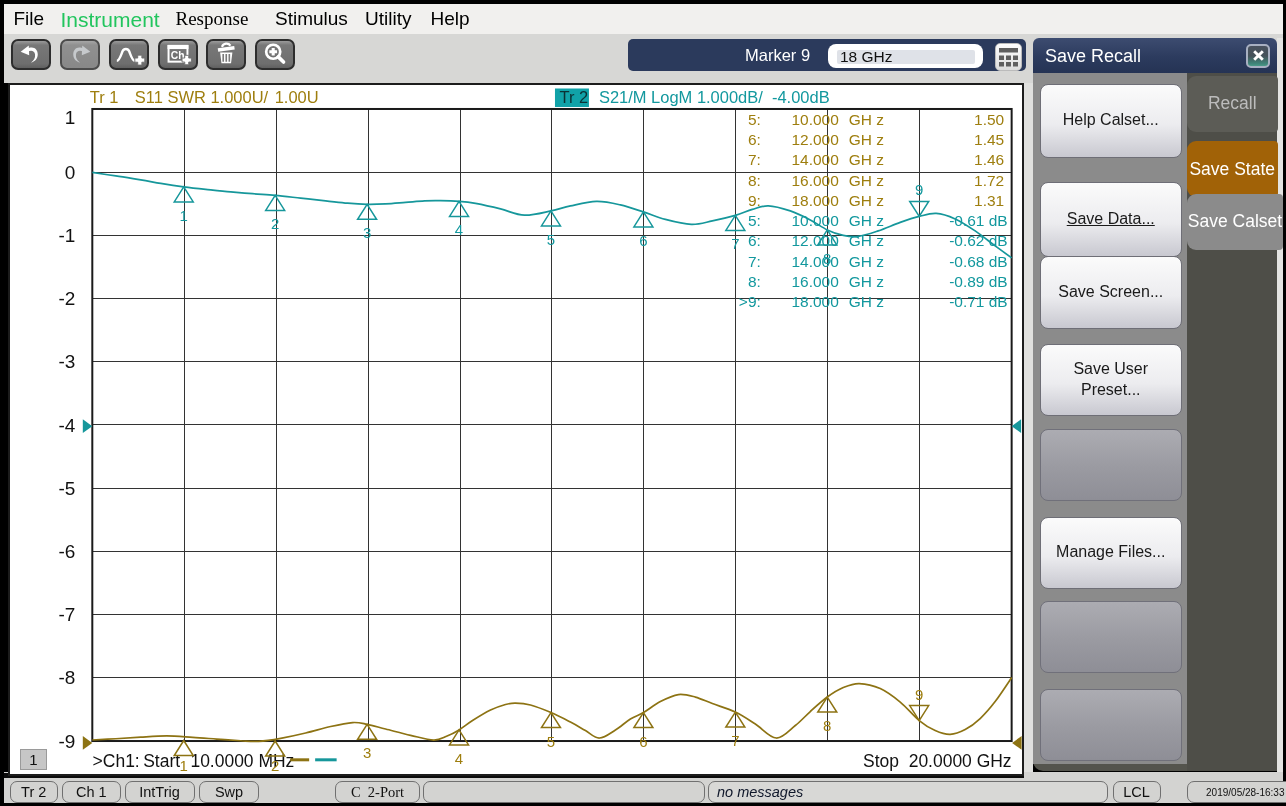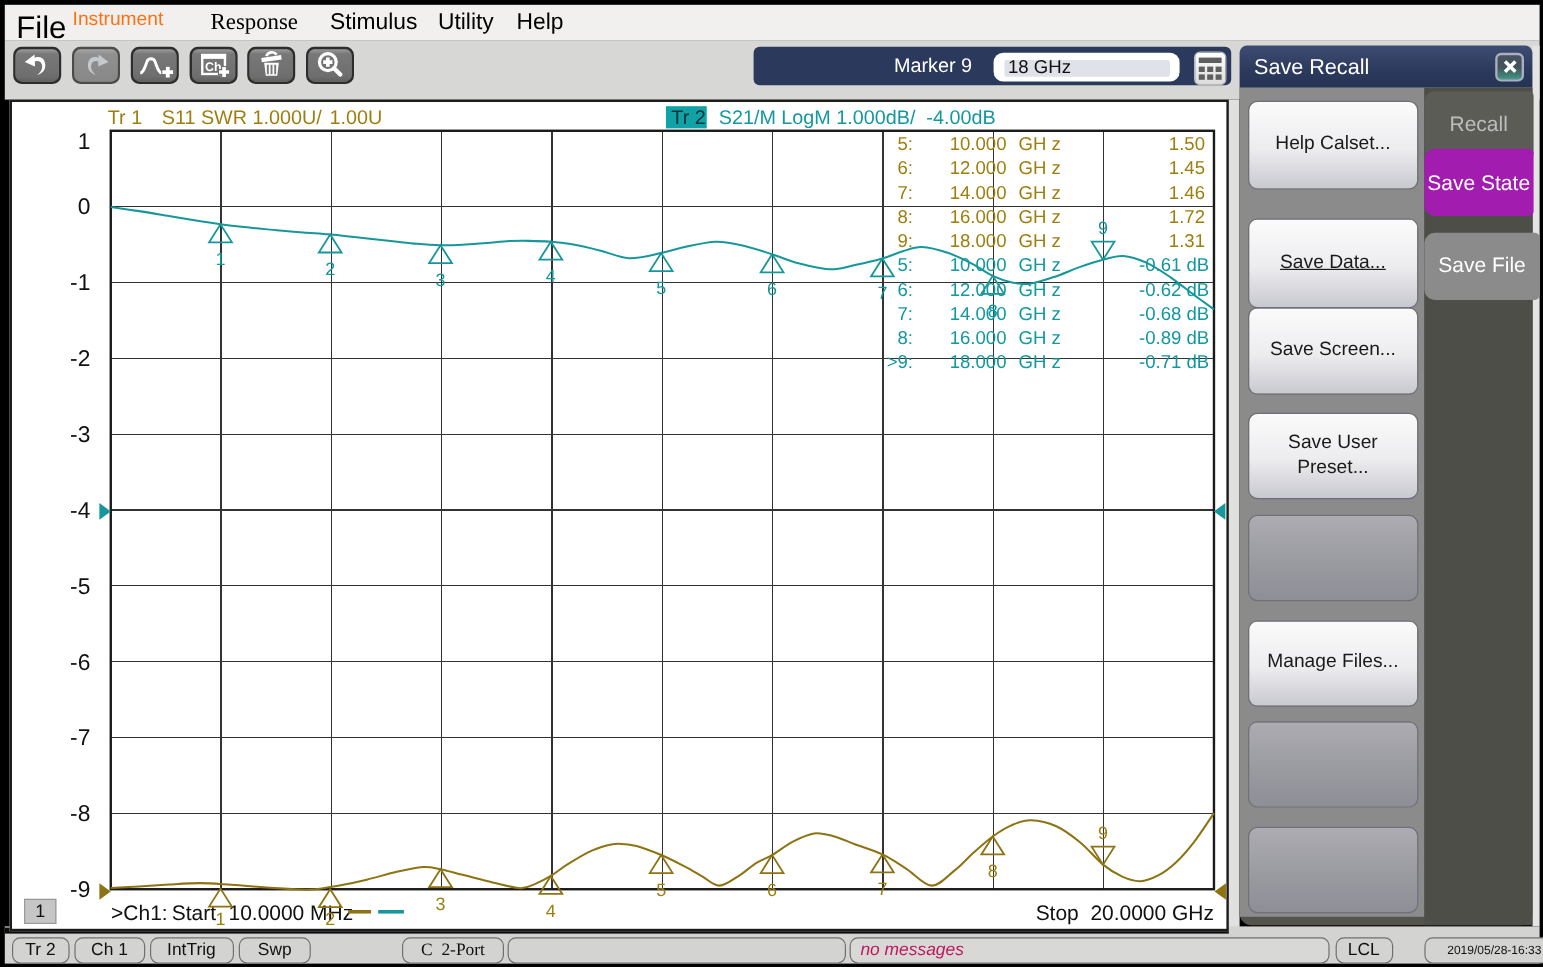--- a/index.html
+++ b/index.html
@@ -8,22 +8,22 @@
 .ebtn{position:absolute;left:1039.5px;width:142.5px;box-sizing:border-box;background:linear-gradient(180deg,#acacb2 0%,#9a9aa1 55%,#8e8e96 100%);border:1px solid #70707a;border-radius:8px;}
 .seg{position:absolute;top:781px;height:22px;box-sizing:border-box;background:#d3d3d1;border:1.5px solid #707070;border-radius:7px;font-size:14.5px;color:#111;display:flex;align-items:center;justify-content:center;}
 .tab{position:absolute;left:154px;width:90.5px;height:56px;box-sizing:border-box;border-radius:9px 4px 4px 9px;display:flex;align-items:center;justify-content:center;font-size:17.5px;}
 </style></head><body>
 <div class="abs" style="left:3.5px;top:3.5px;width:1279.5px;height:30px;background:#f1f0ee;"></div>
 <div class="abs" style="left:3.5px;top:33.5px;width:1279.5px;height:49.5px;background:#d7d7d5;"></div>
 <div class="abs" style="left:1023.5px;top:83px;width:9.5px;height:692px;background:#e0e0de;"></div>
 <div class="abs" style="left:1277px;top:38px;width:6px;height:734px;background:#e4e4e2;"></div>
 <div class="abs" style="left:3.5px;top:772px;width:1279.5px;height:30.5px;background:#d3d3d1;"></div>
 <div class="abs" style="left:3.5px;top:773.2px;width:1020px;height:4.8px;background:#0c0c0c;"></div>
-<div class="abs" style="left:13.5px;top:7.5px;font-size:26px;color:#000;">File</div>
-<div class="abs" style="left:60.5px;top:7.5px;font-size:16px;color:#f97316;">Instrument</div>
+<div class="abs" style="left:13.5px;top:7.5px;font-size:19px;color:#000;">File</div>
+<div class="abs" style="left:60.5px;top:7.5px;font-size:21px;color:#22c55e;">Instrument</div>
 <div class="abs" style="left:175.5px;top:7.5px;font-size:19px;color:#000;font-family:Liberation Serif, serif;">Response</div>
 <div class="abs" style="left:275.0px;top:7.5px;font-size:19px;color:#000;">Stimulus</div>
 <div class="abs" style="left:365.0px;top:7.5px;font-size:19px;color:#000;">Utility</div>
 <div class="abs" style="left:430.5px;top:7.5px;font-size:19px;color:#000;">Help</div>
 <div class="tbtn" style="left:10.5px;">
     <svg width="40" height="32" viewBox="0 0 40 32">
       <path d="M15.5 10.5 C22 6.5 27.5 10 27.5 16.5 C27.5 21.5 24 24.5 20 25.5 C23 23 25 20.5 24.5 16.5 C24 12.5 20 11.5 16.5 13.5 Z" fill="#fff"></path>
       <path d="M8.5 13.5 L17.5 6.5 L18 17.5 Z" fill="#fff"></path>
     </svg>
   </div>
@@ -234,32 +234,32 @@
 <div class="abs" style="left:0;top:35px;width:154px;height:691px;background:#8b8b8b;"></div>
 <div class="abs" style="left:0;top:0;width:244px;height:35px;background:linear-gradient(180deg,#3d4c70 0%,#2c3b5e 55%,#253354 100%);border-radius:6px 6px 0 0;"></div>
 <div class="abs" style="left:12px;top:8px;font-size:18px;color:#fff;">Save Recall</div>
 <div class="abs" style="left:213px;top:6px;width:24px;height:23.5px;box-sizing:border-box;border:2px solid #a8b0c2;border-radius:5px;background:linear-gradient(180deg,#4a525f 0%,#45525a 50%,#3f8579 88%,#4a9a88 100%);display:flex;align-items:center;justify-content:center;">
       <svg width="13" height="13" viewBox="0 0 13 13">
         <path d="M2.2 2.2 L10.8 10.8 M10.8 2.2 L2.2 10.8" stroke="#fff" stroke-width="2.9"></path>
       </svg>
     </div>
 <div class="abs" style="left:154px;top:35px;width:90px;height:698px;background:#4e4e48;"></div>
 <div class="tab" style="top:37.5px;background:#5c5c56;color:#bcbcbc;">Recall</div>
-<div class="tab" style="top:86px;background:#a21caf;color:#fff;">Save State</div>
-<div class="tab" style="top:155.5px;width:96px;background:#8b8b8b;color:#fff;">Save File</div>
+<div class="tab" style="top:103px;background:#a16207;color:#fff;">Save State</div>
+<div class="tab" style="top:155.5px;width:96px;background:#8b8b8b;color:#fff;">Save Calset</div>
 </div>
 <div class="sbtn" style="top:83.5px;height:74px;">Help Calset...</div>
 <div class="sbtn" style="top:182px;height:75px;text-decoration:underline;">Save Data...</div>
 <div class="sbtn" style="top:255.5px;height:73px;">Save Screen...</div>
 <div class="sbtn" style="top:344.0px;height:72px;">Save User<br>Preset...</div>
 <div class="ebtn" style="top:428.5px;height:72px;"></div>
 <div class="sbtn" style="top:516.5px;height:72px;">Manage Files...</div>
 <div class="ebtn" style="top:601.0px;height:72px;"></div>
 <div class="ebtn" style="top:689.0px;height:72px;"></div>
 <div class="seg" style="left:9.7px;width:48.0px;">Tr 2</div>
 <div class="seg" style="left:62.0px;width:58.5px;">Ch 1</div>
 <div class="seg" style="left:124.5px;width:70.0px;">IntTrig</div>
 <div class="seg" style="left:199.0px;width:60px;">Swp</div>
 <div class="seg" style="left:255px;width:75.0px;margin-top:41px;">BW=100k</div>
 <div class="seg" style="left:335.0px;width:85.0px;font-family:Liberation Serif, serif;">C&nbsp;&nbsp;2-Port</div>
 <div class="seg" style="left:423.0px;width:282.0px;"></div>
-<div class="seg" style="left:708px;width:399.5px;justify-content:flex-start;padding-left:8px;font-style:italic;color:#be185d;background:#d8d8d6;">no messages</div>
+<div class="seg" style="left:708px;width:399.5px;justify-content:flex-start;padding-left:8px;font-style:italic;color:#0f172a;background:#d8d8d6;">no messages</div>
 <div class="seg" style="left:1112.5px;width:48px;">LCL</div>
 <div class="seg" style="left:1187px;width:116.5px;font-size:10px;">2019/05/28-16:33</div>
 </body></html>

